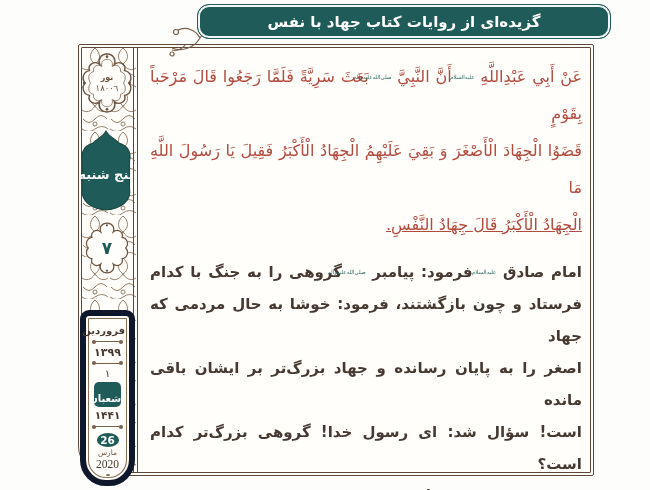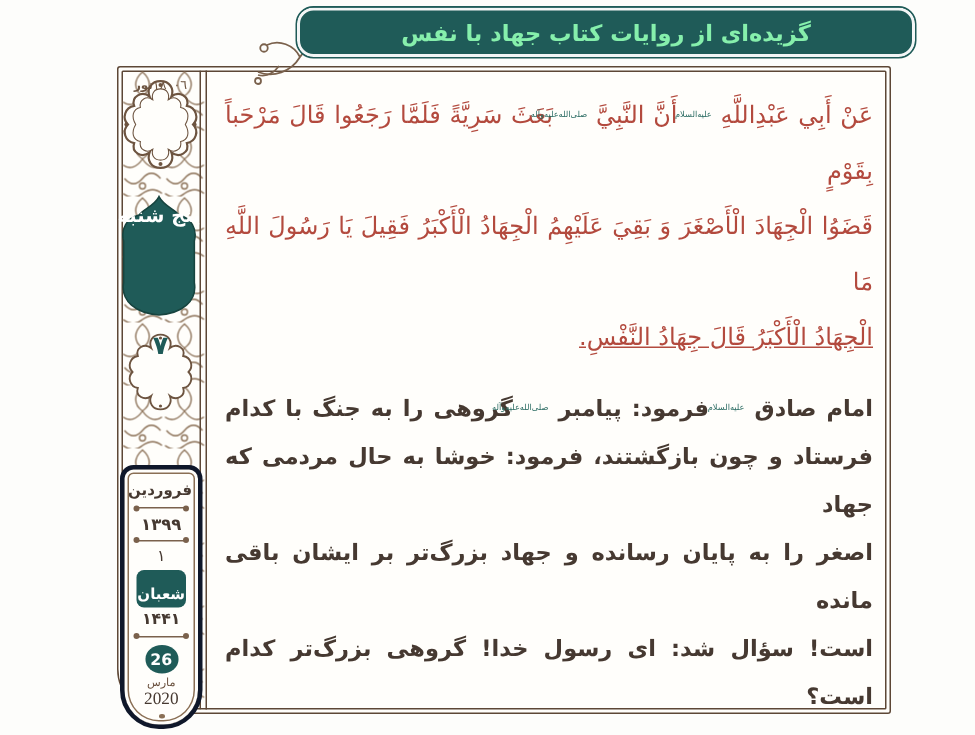--- a/index.html
+++ b/index.html
@@ -4,50 +4,50 @@
 <style>
   html,body{margin:0;padding:0;}
   body{font-family:"DejaVu Sans",sans-serif;background:#ffffff;}
   #page{position:relative;width:650px;height:490px;background:#fdfdfb;overflow:hidden;}
 
   
   .banner{position:absolute;left:197px;top:4px;width:412px;height:33px;
           border:1.5px solid #1f5b58;border-radius:12px;background:#1f5b58;
           box-shadow:inset 0 0 0 2px rgba(255,255,255,.95), inset 0 0 0 4px #1f5b58;
           display:flex;align-items:center;justify-content:center;z-index:5;}
-  .banner-title{color:#86efac;font-weight:bold;font-size:15px;direction:rtl;white-space:nowrap;text-align:center;}
+  .banner-title{color:#ffffff;font-weight:bold;font-size:15px;direction:rtl;white-space:nowrap;text-align:center;}
   .banner-flourish{position:absolute;left:166px;top:14px;z-index:4;}
 
   
   .frame{position:absolute;left:78px;top:44px;width:516px;height:432px;
          border:1px solid #5d4736;padding:2px;box-sizing:border-box;
          border-radius:2px 2px 2px 30px;background:#fffefb;}
   .frame-inner{width:100%;height:100%;border:1px solid #5d4736;box-sizing:border-box;
                border-radius:1px 1px 1px 26px;}
 
   
   .band{position:absolute;left:81px;top:47px;width:57px;height:426px;z-index:2;
         border-right:1px solid #5d4736;box-sizing:border-box;overflow:hidden;}
   .band::after{content:"";position:absolute;top:0;right:3px;width:1px;height:100%;background:#5d4736;}
 
   
-  .medallion{position:absolute;z-index:6;display:flex;flex-direction:row;
-             align-items:flex-start;justify-content:center;text-align:center;}
+  .medallion{position:absolute;z-index:6;display:flex;flex-direction:column;
+             align-items:center;justify-content:center;text-align:center;}
   .med-nur{left:79px;top:52px;width:56px;height:62px;}
   .med-nur .svg-bg, .med-day .svg-bg{position:absolute;inset:0;}
   .med-nur .label{position:relative;font-size:8px;color:#6d5440;font-weight:bold;line-height:10px;}
   .med-nur .number{position:relative;font-size:8.5px;color:#6d5440;line-height:10px;}
   .med-weekday{left:75px;top:129px;width:62px;height:82px;}
   .med-weekday .weekday-text{position:relative;color:#ffffff;font-weight:bold;font-size:13px;direction:rtl;margin-top:8px;}
   .med-day{left:83px;top:221px;width:48px;height:54px;}
   .med-day .day-text{position:relative;color:#1f5b58;font-weight:bold;font-size:17px;}
 
   
   .calbox{position:absolute;left:80px;top:310px;width:55px;height:176px;z-index:7;
-          background:#fffefb;border:3px solid #0f172a;box-sizing:border-box;
+          background:#fffefb;border:6px solid #0f172a;box-sizing:border-box;
           border-radius:9px 9px 26px 26px;
           box-shadow:inset 0 0 0 2px #fffefb, inset 0 0 0 3px #8a6f55;
           display:flex;flex-direction:column;align-items:stretch;padding:7px 4px 4px 4px;
           direction:rtl;text-align:center;color:#463931;}
   .cal-item{line-height:15px;}
   .solar-month{font-size:10px;font-weight:bold;}
   .solar-year{font-size:11px;font-weight:bold;letter-spacing:1px;}
   .lunar-day{font-size:10.5px;}
   .lunar-month-chip{background:#1f5b58;color:#fff;font-size:10px;font-weight:bold;
                     border-radius:5px;margin:1px 4px;padding:11px 0 3px;line-height:11px;}

